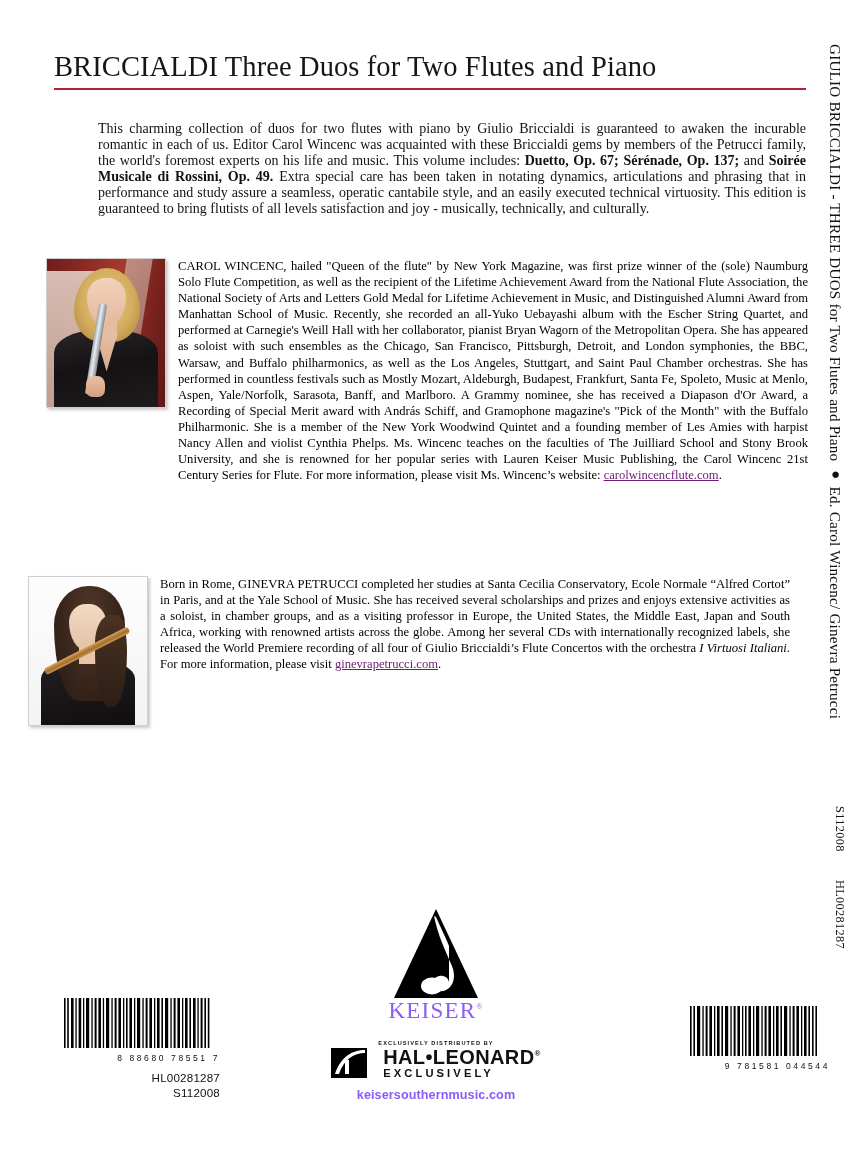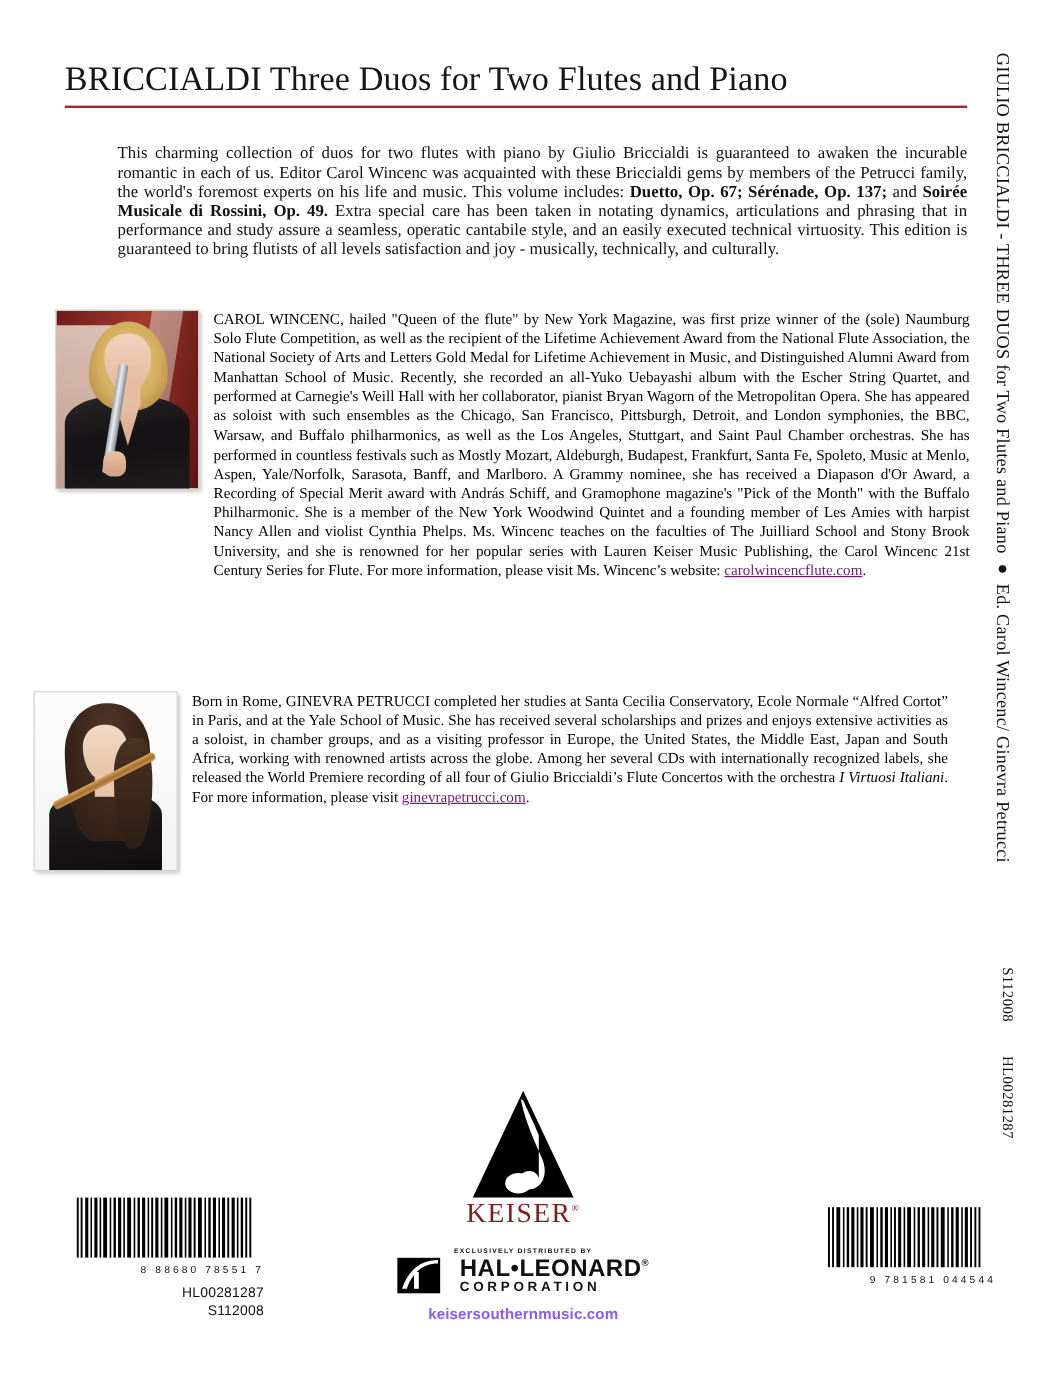--- a/index.html
+++ b/index.html
@@ -258,21 +258,21 @@
     top: 906px;
     width: 300px;
     text-align: center;
   }
   #keiser-mark { width: 92px; height: 96px; display:block; margin: 0 auto; }
   #keiser-word {
     font-family: "Liberation Serif", "DejaVu Serif", serif;
     font-size: 23px;
     letter-spacing: 1.2px;
     margin-top: -4px;
-    color:#7f1d1d;
+    color:#8b5cf6;
   }
   #keiser-word sup { font-size: 8px; vertical-align: super; }
 
   #exclusive-line {
     font-family: "Liberation Sans", "DejaVu Sans", sans-serif;
     font-size: 5.6px;
     letter-spacing: 1.1px;
     font-weight: bold;
     margin-top: 16px;
     color:#111;
@@ -434,21 +434,21 @@
       <div id="exclusive-line">EXCLUSIVELY DISTRIBUTED BY</div>
 
       <div id="hl-row">
         <svg id="hl-mark" viewBox="0 0 36 30">
           <rect x="0" y="0" width="36" height="30" fill="#000000"></rect>
           <path d="M4 26 C 10 8, 22 2, 34 2 L 34 5 C 23 5, 13 11, 8 26 Z" fill="#ffffff"></path>
           <rect x="14" y="12" width="4" height="14" fill="#ffffff"></rect>
         </svg>
         <div id="hl-words">
           <div id="hl-name"><span>HAL•LEONARD</span><sup>®</sup></div>
-          <div id="hl-corp">CORPORATION</div>
+          <div id="hl-corp">EXCLUSIVELY</div>
         </div>
       </div>
 
       <div id="website-line">keisersouthernmusic.com</div>
     </div>
 
     <div id="barcode-right" class="barcode-block">
       <svg class="barcode-bars" viewBox="0 0 162 56" preserveAspectRatio="none">
         <rect x="0" y="0" width="162" height="56" fill="#ffffff"></rect>
         <g fill="#000000">

